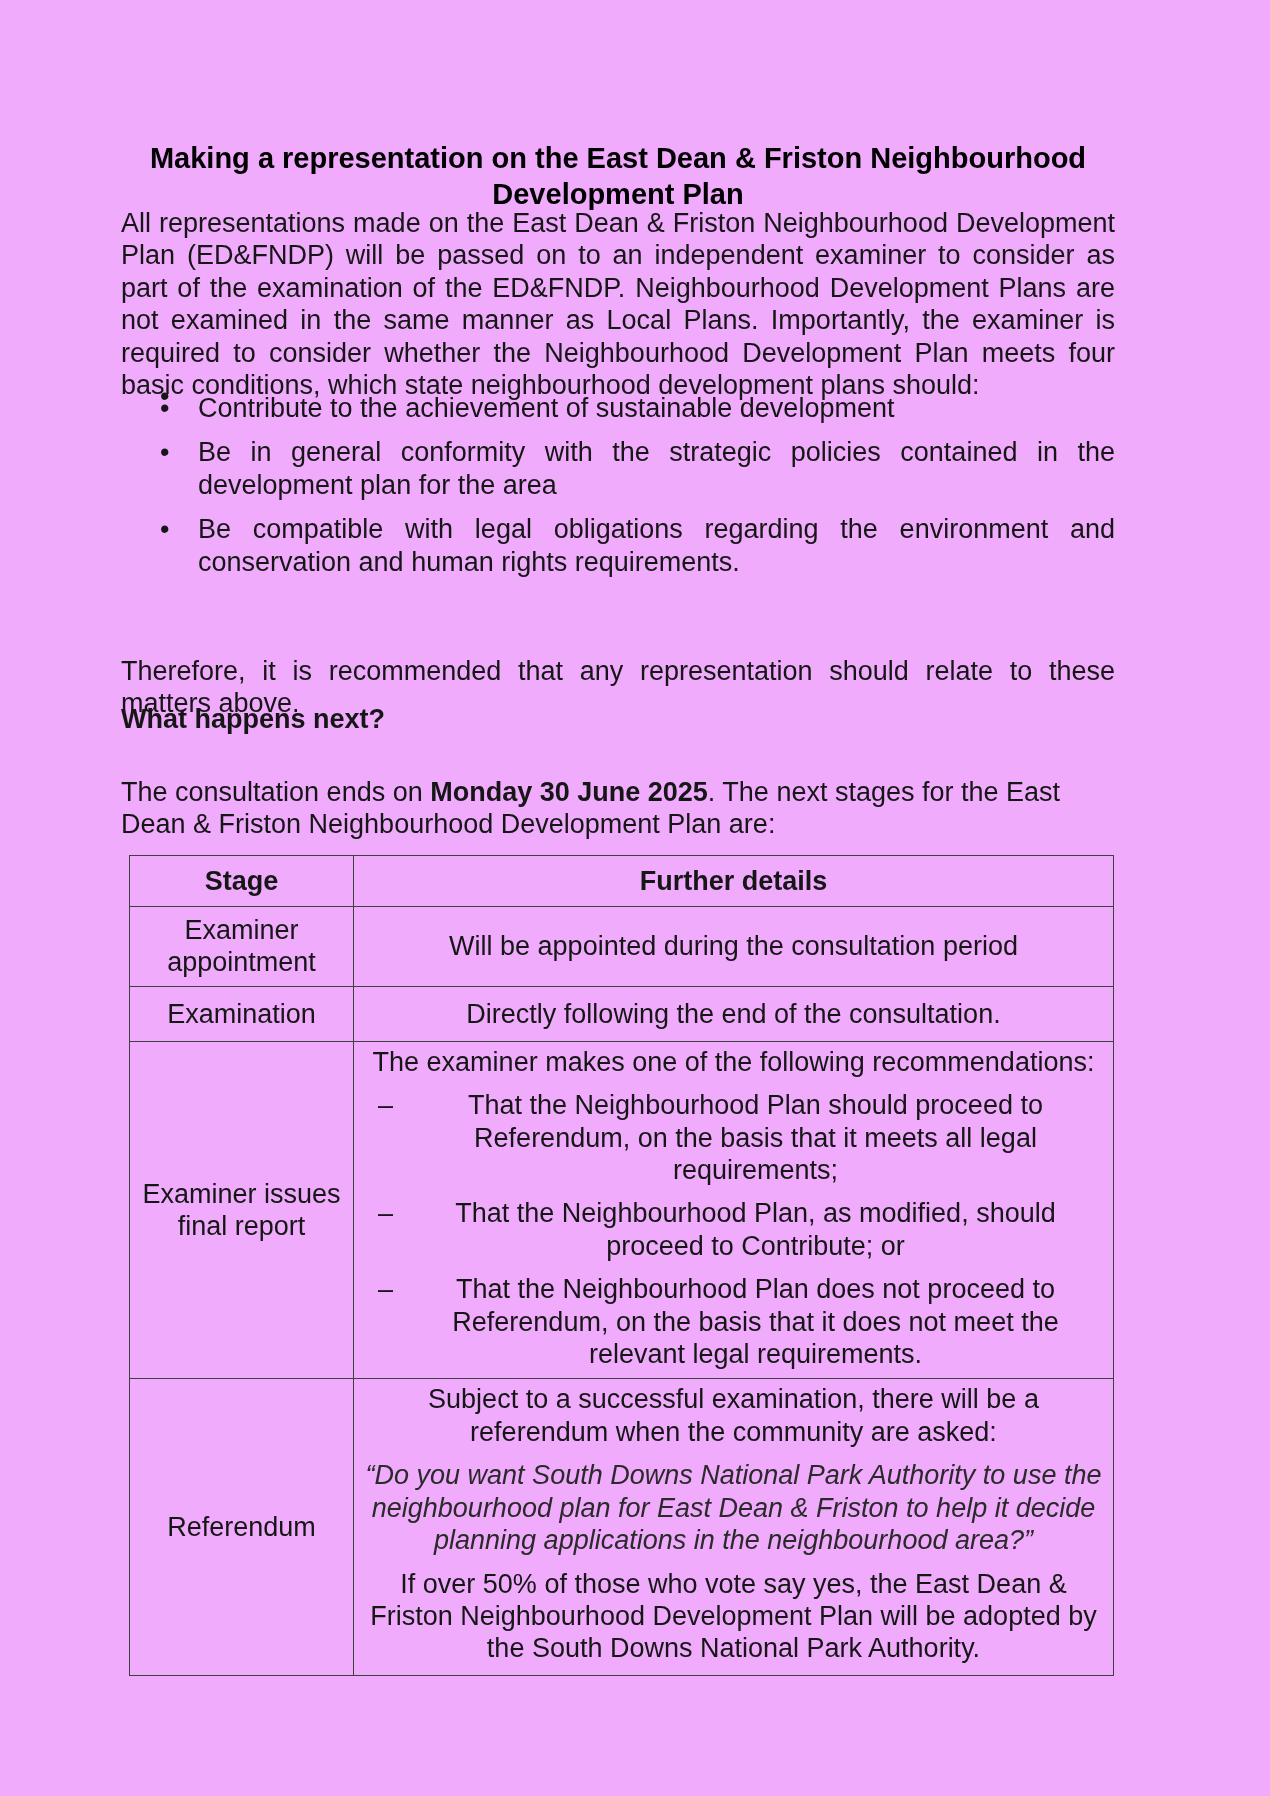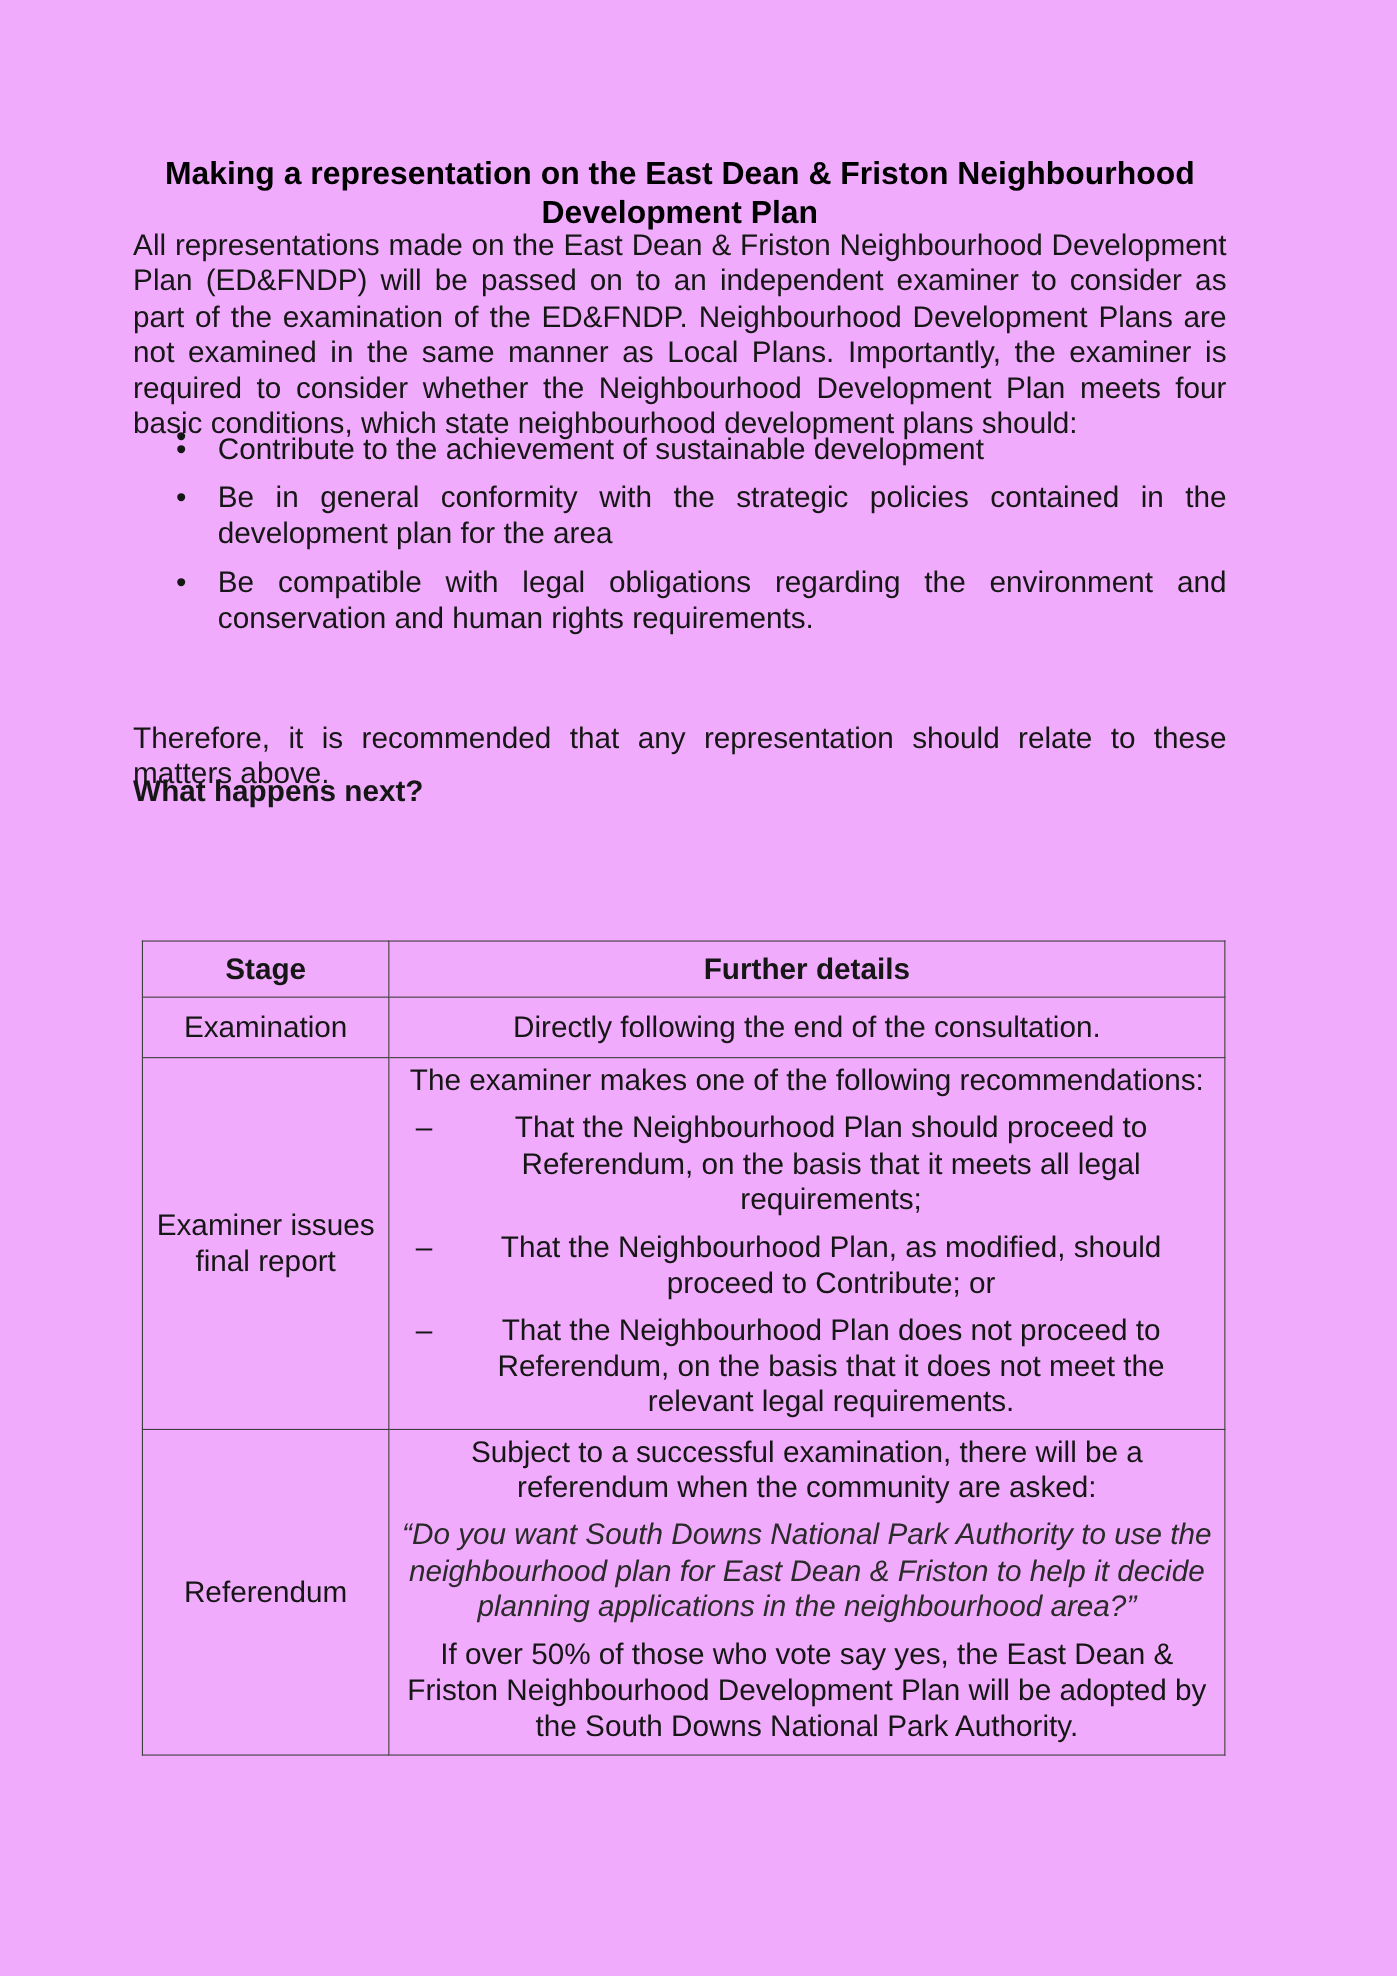--- a/index.html
+++ b/index.html
@@ -60,33 +60,38 @@
     <li>
       <span class="bullet">•</span>
       <span>Be compatible with legal obligations regarding the environment and conservation and human rights requirements.</span>
     </li>
   </ul>
 
   <p class="para body-text therefore">Therefore, it is recommended that any representation should relate to these matters above.</p>
 
   <h2 class="subhead body-text">What happens next?</h2>
 
+  <p class="para body-text consult"><span>The consultation ends on </span><b>Monday 30 June 2025</b><span>.  The next stages for the East Dean &amp; Friston Neighbourhood Development Plan are:</span></p>
 
   <table class="stages body-text">
     <colgroup>
         <col class="c1">
         <col class="c2">
       </colgroup>
     <thead>
       <tr>
         <th>Stage</th>
         <th>Further details</th>
       </tr>
     </thead>
     <tbody>
+      <tr class="row-appoint">
+        <td>Examiner appointment</td>
+        <td>Will be appointed during the consultation period</td>
+      </tr>
       <tr class="row-exam">
         <td>Examination</td>
         <td>Directly following the end of the consultation.</td>
       </tr>
       <tr class="row-report">
         <td>Examiner issues final report</td>
         <td class="detail">
           <p>The examiner makes one of the following recommendations:</p>
           <ul class="dash-list">
             <li>

